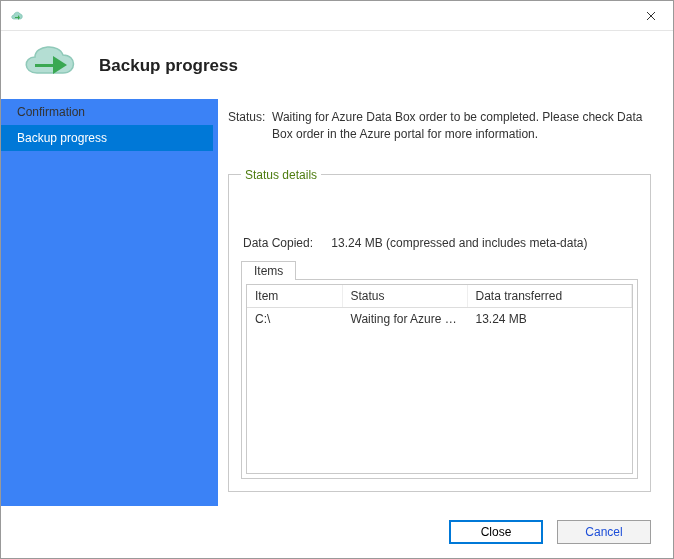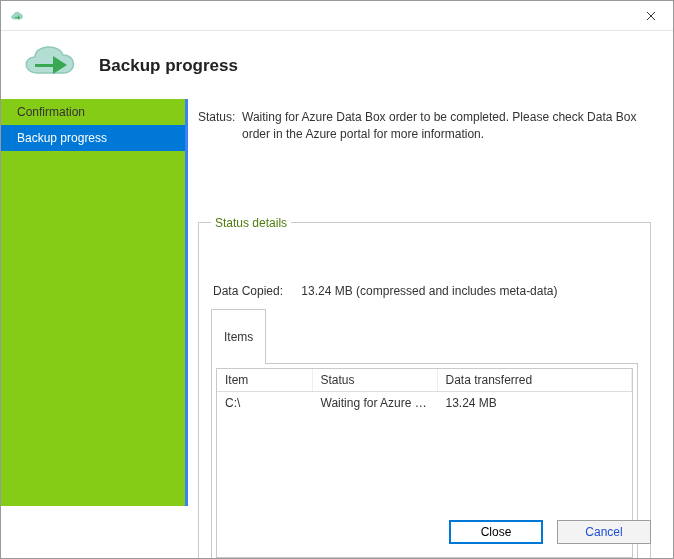--- a/index.html
+++ b/index.html
@@ -46,41 +46,40 @@
   .header .big-icon { width: 64px; height: 40px; margin-right: 18px; }
   .header h1 { font-size: 17px; font-weight: 700; margin: 14px 0 0 0; color: #222; }
 
   
   .body {
     display: flex;
     flex: 1;
     min-height: 0;
   }
   .sidebar {
-    width: 187px;
-    background: #84cc16;
-    border-right: 3px solid #3b82f6;
+    width: 217px;
+    background: #3b82f6;
+    border-right: 5px solid #3b82f6;
   }
   .sidebar-item {
     padding: 6px 16px;
     font-size: 12px;
     color: #333;
     cursor: default;
   }
   .sidebar-item.active {
     background: #0078d7;
     color: #fff;
   }
 
   .content {
     flex: 1;
     padding: 10px 22px 6px 10px;
     display: flex;
     flex-direction: column;
-    gap: 48px;
   }
   .status-row {
     display: flex;
     margin-bottom: 24px;
     line-height: 1.45;
   }
   .status-row .lbl { width: 44px; }
   .status-row .val { flex: 1; }
 
   fieldset.details {
@@ -100,21 +99,21 @@
   .tabstrip {
     display: flex;
     align-items: flex-end;
     position: relative;
     top: 1px;
   }
   .tab {
     border: 1px solid #c9c9c9;
     border-bottom: none;
     background: #fff;
-    padding: 20px 12px;
+    padding: 2px 12px;
     font-size: 12px;
     cursor: default;
   }
   .tabpanel {
     border: 1px solid #c9c9c9;
     padding: 4px;
     background: #fff;
   }
   .grid {
     border: 1px solid #c9c9c9;

